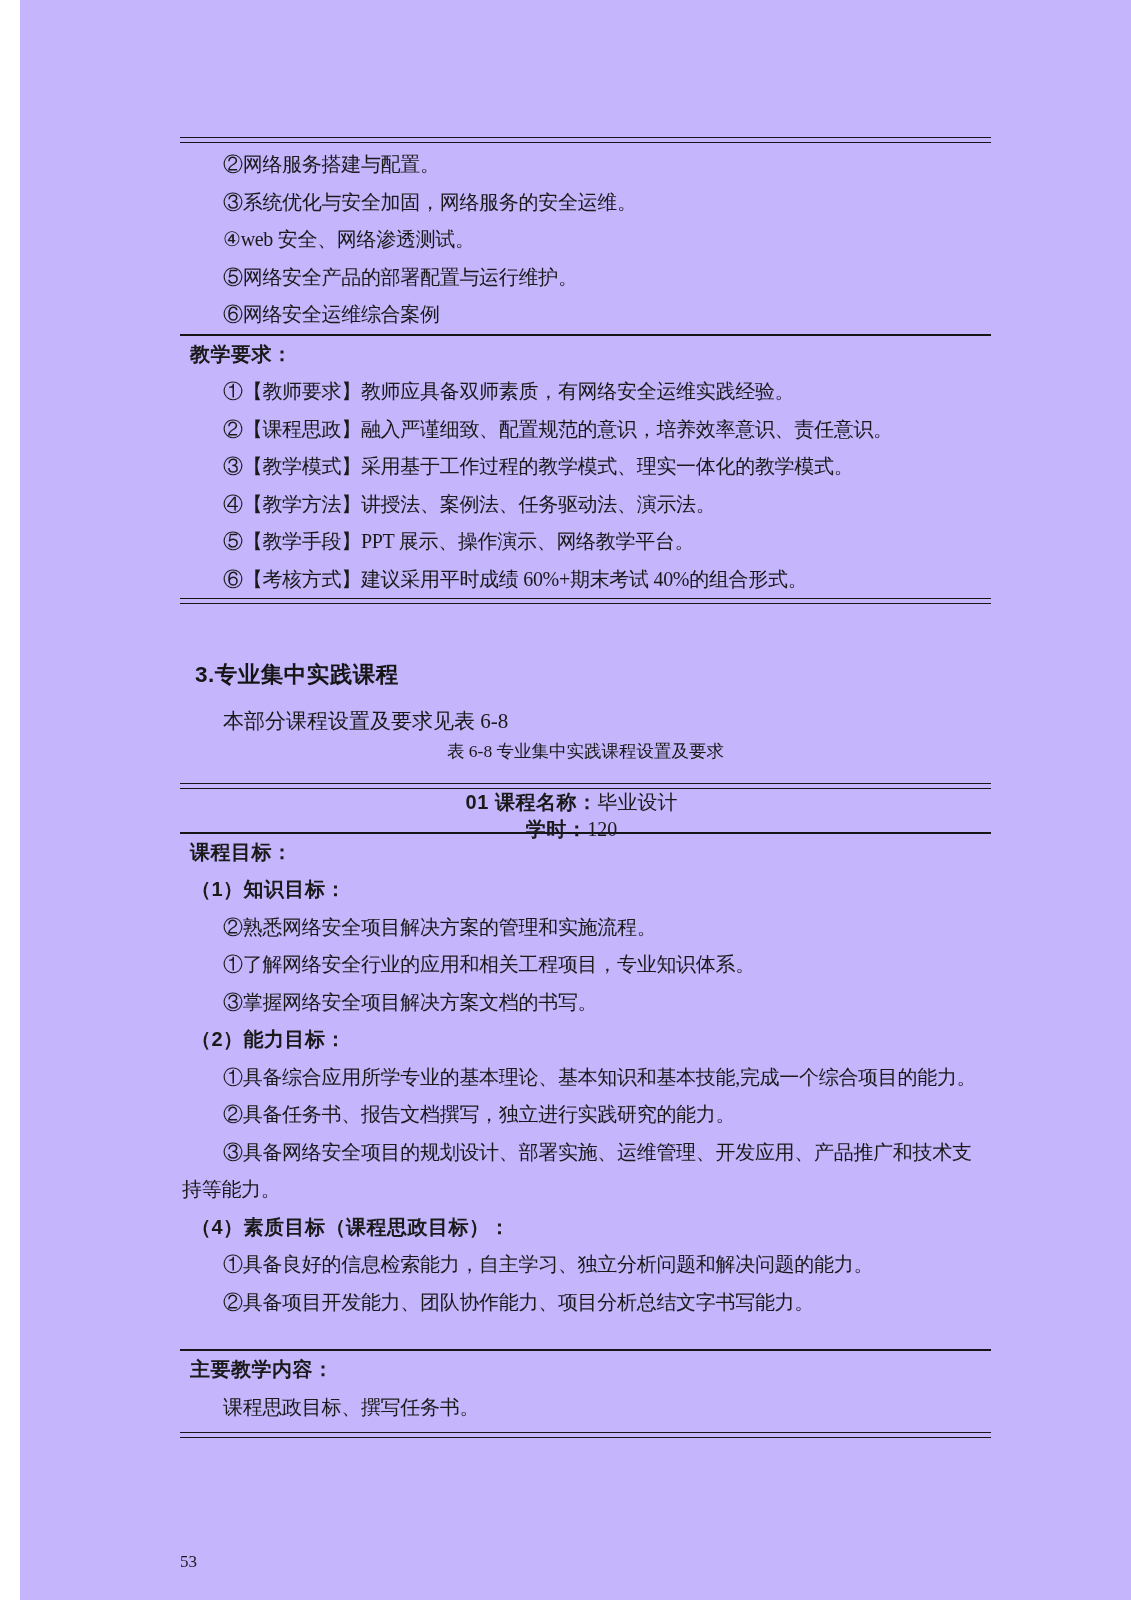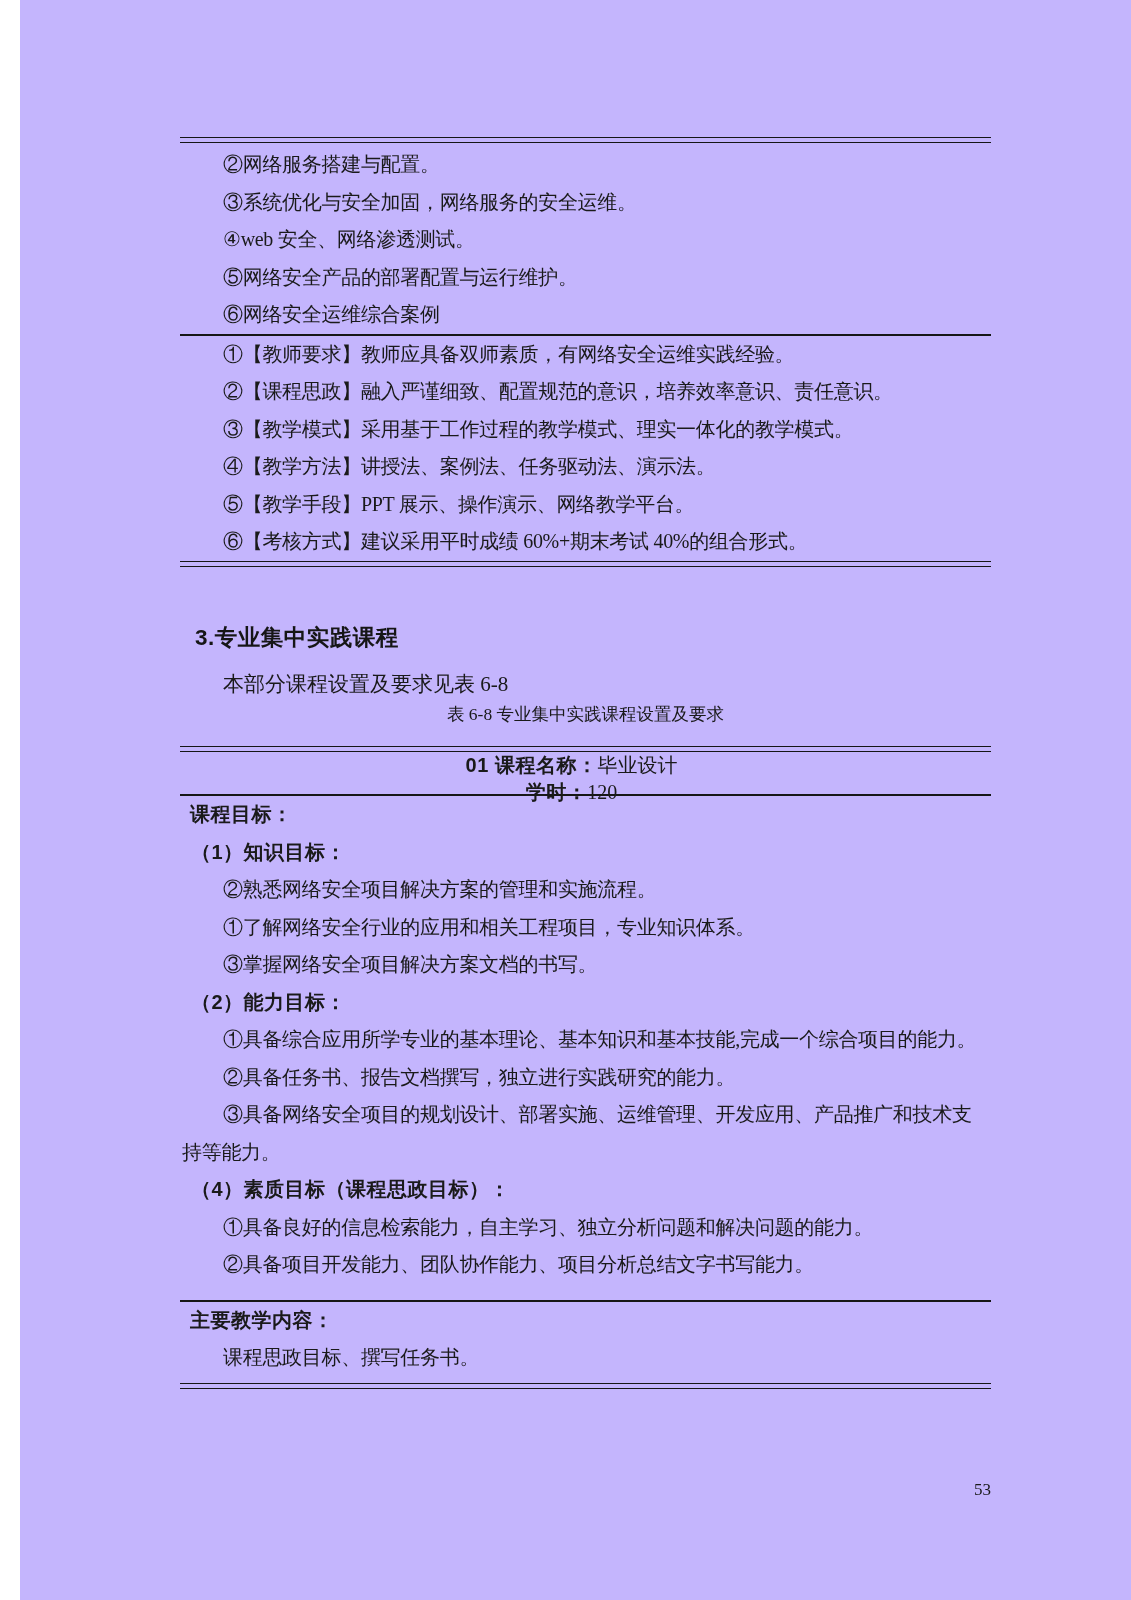--- a/index.html
+++ b/index.html
@@ -40,21 +40,21 @@
     font-family: "Liberation Sans", "DejaVu Sans", sans-serif;
     letter-spacing: 0.5px;
   }
   .sub-label {
     font-weight: 700;
     padding-left: 11px;
     font-family: "Liberation Sans", "DejaVu Sans", sans-serif;
     letter-spacing: 0.5px;
   }
   .section-a { padding-top: 3px; }
-  .objectives { padding-bottom: 16px; }
+  .objectives { padding-bottom: 28px; }
   .contents  { padding-bottom: 6px; }
 
   
   .section-heading {
     margin: 55px 0 0 15px;
     font-size: 22.5px; line-height: 31px;
     font-weight: 700;
     font-family: "Liberation Sans", "DejaVu Sans", sans-serif;
     letter-spacing: 0.5px;
     color: #161616;
@@ -72,22 +72,21 @@
   }
   .course-header .lbl {
     font-weight: 700;
     font-family: "Liberation Sans", "DejaVu Sans", sans-serif;
     letter-spacing: 0.5px;
   }
   .course-header .val { font-weight: 400; }
 
   .page-number {
     position: absolute;
-    top: 1479px; left: 160px; width: 811px;
-    text-align: right;
+    top: 1551px; left: 160px; width: 811px;
     font-size: 17px; line-height: 22px;
     color: #1a1a1a;
   }
 </style>
 </head>
 <body>
 
 <div class="page">
   <div class="content">
 
@@ -97,20 +96,21 @@
       <p class="item">②网络服务搭建与配置。</p>
       <p class="item">③系统优化与安全加固，网络服务的安全运维。</p>
       <p class="item">④web 安全、网络渗透测试。</p>
       <p class="item">⑤网络安全产品的部署配置与运行维护。</p>
       <p class="item">⑥网络安全运维综合案例</p>
     </section>
 
     <div class="rule-single"></div>
 
     <section class="cell">
+      <p class="cell-label">教学要求：</p>
       <p class="item">①【教师要求】教师应具备双师素质，有网络安全运维实践经验。</p>
       <p class="item">②【课程思政】融入严谨细致、配置规范的意识，培养效率意识、责任意识。</p>
       <p class="item">③【教学模式】采用基于工作过程的教学模式、理实一体化的教学模式。</p>
       <p class="item">④【教学方法】讲授法、案例法、任务驱动法、演示法。</p>
       <p class="item">⑤【教学手段】PPT 展示、操作演示、网络教学平台。</p>
       <p class="item">⑥【考核方式】建议采用平时成绩 60%+期末考试 40%的组合形式。</p>
     </section>
 
     <div class="rule-double"></div>
 

